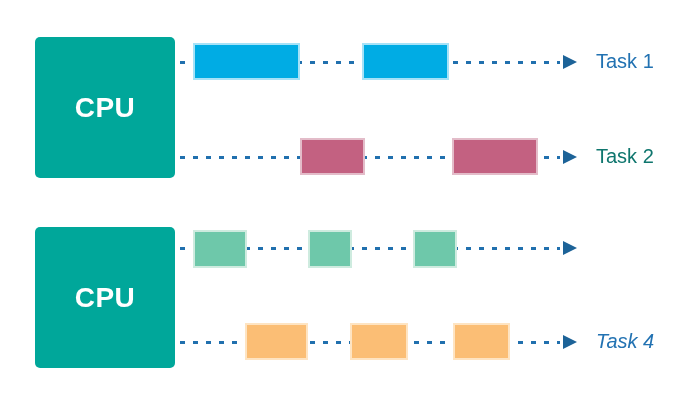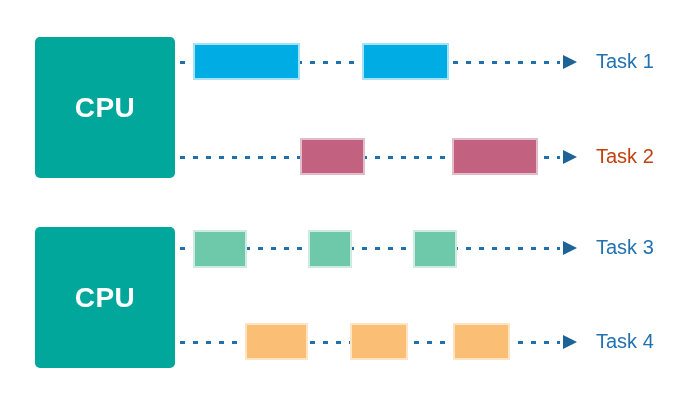--- a/index.html
+++ b/index.html
@@ -66,26 +66,25 @@
     </div>
     <div class="dashed-line" style="left: 180px; top: 61px; width: 380px; background: repeating-linear-gradient(90deg, rgb(33, 112, 174) 0px, rgb(33, 112, 174) 5px, transparent 5px, transparent 13px);"></div>
     <div class="task-block" style="left: 193px; top: 43px; width: 107px; height: 37px; background: rgb(0, 172, 228); border-color: rgb(166, 226, 247);"></div>
     <div class="task-block" style="left: 362px; top: 43px; width: 87px; height: 37px; background: rgb(0, 172, 228); border-color: rgb(166, 226, 247);"></div>
     <div class="arrow-head" style="left: 563px; top: 55px; border-left-color: rgb(29, 99, 152);"></div>
     <div class="task-label" style="left: 596px; top: 62px; color: rgb(34, 114, 178);">Task 1</div>
     <div class="dashed-line" style="left: 180px; top: 156px; width: 380px; background: repeating-linear-gradient(90deg, rgb(33, 112, 174) 0px, rgb(33, 112, 174) 5px, transparent 5px, transparent 13px);"></div>
     <div class="task-block" style="left: 300px; top: 138px; width: 65px; height: 37px; background: rgb(195, 97, 129); border-color: rgb(227, 188, 201);"></div>
     <div class="task-block" style="left: 452px; top: 138px; width: 86px; height: 37px; background: rgb(195, 97, 129); border-color: rgb(227, 188, 201);"></div>
     <div class="arrow-head" style="left: 563px; top: 150px; border-left-color: rgb(29, 99, 152);"></div>
-    <div class="task-label" style="left: 596px; top: 157px; color: #c2410c;">Task 2</div>
+    <div class="task-label" style="left: 596px; top: 157px; color: #0f766e;">Task 2</div>
     <div class="dashed-line" style="left: 180px; top: 247px; width: 380px; background: repeating-linear-gradient(90deg, rgb(33, 112, 174) 0px, rgb(33, 112, 174) 5px, transparent 5px, transparent 13px);"></div>
     <div class="task-block" style="left: 193px; top: 230px; width: 54px; height: 38px; background: rgb(110, 200, 170); border-color: rgb(206, 235, 223);"></div>
     <div class="task-block" style="left: 308px; top: 230px; width: 44px; height: 38px; background: rgb(110, 200, 170); border-color: rgb(206, 235, 223);"></div>
     <div class="task-block" style="left: 413px; top: 230px; width: 44px; height: 38px; background: rgb(110, 200, 170); border-color: rgb(206, 235, 223);"></div>
     <div class="arrow-head" style="left: 563px; top: 241px; border-left-color: rgb(29, 99, 152);"></div>
-    <div class="task-label" style="left: 596px; top: 248px; color: rgb(34, 114, 178);">Task 3</div>
     <div class="dashed-line" style="left: 180px; top: 341px; width: 380px; background: repeating-linear-gradient(90deg, rgb(33, 112, 174) 0px, rgb(33, 112, 174) 5px, transparent 5px, transparent 13px);"></div>
     <div class="task-block" style="left: 245px; top: 323px; width: 63px; height: 37px; background: rgb(251, 190, 117); border-color: rgb(254, 228, 194);"></div>
     <div class="task-block" style="left: 350px; top: 323px; width: 58px; height: 37px; background: rgb(251, 190, 117); border-color: rgb(254, 228, 194);"></div>
     <div class="task-block" style="left: 453px; top: 323px; width: 57px; height: 37px; background: rgb(251, 190, 117); border-color: rgb(254, 228, 194);"></div>
     <div class="arrow-head" style="left: 563px; top: 335px; border-left-color: rgb(29, 99, 152);"></div>
-    <div class="task-label" style="left: 596px; top: 342px; color: rgb(34, 114, 178);">Task 4</div>
+    <div class="task-label" style="left: 596px; top: 342px; color: rgb(34, 114, 178); font-style: italic;">Task 4</div>
   </div>
 
 </body></html>

